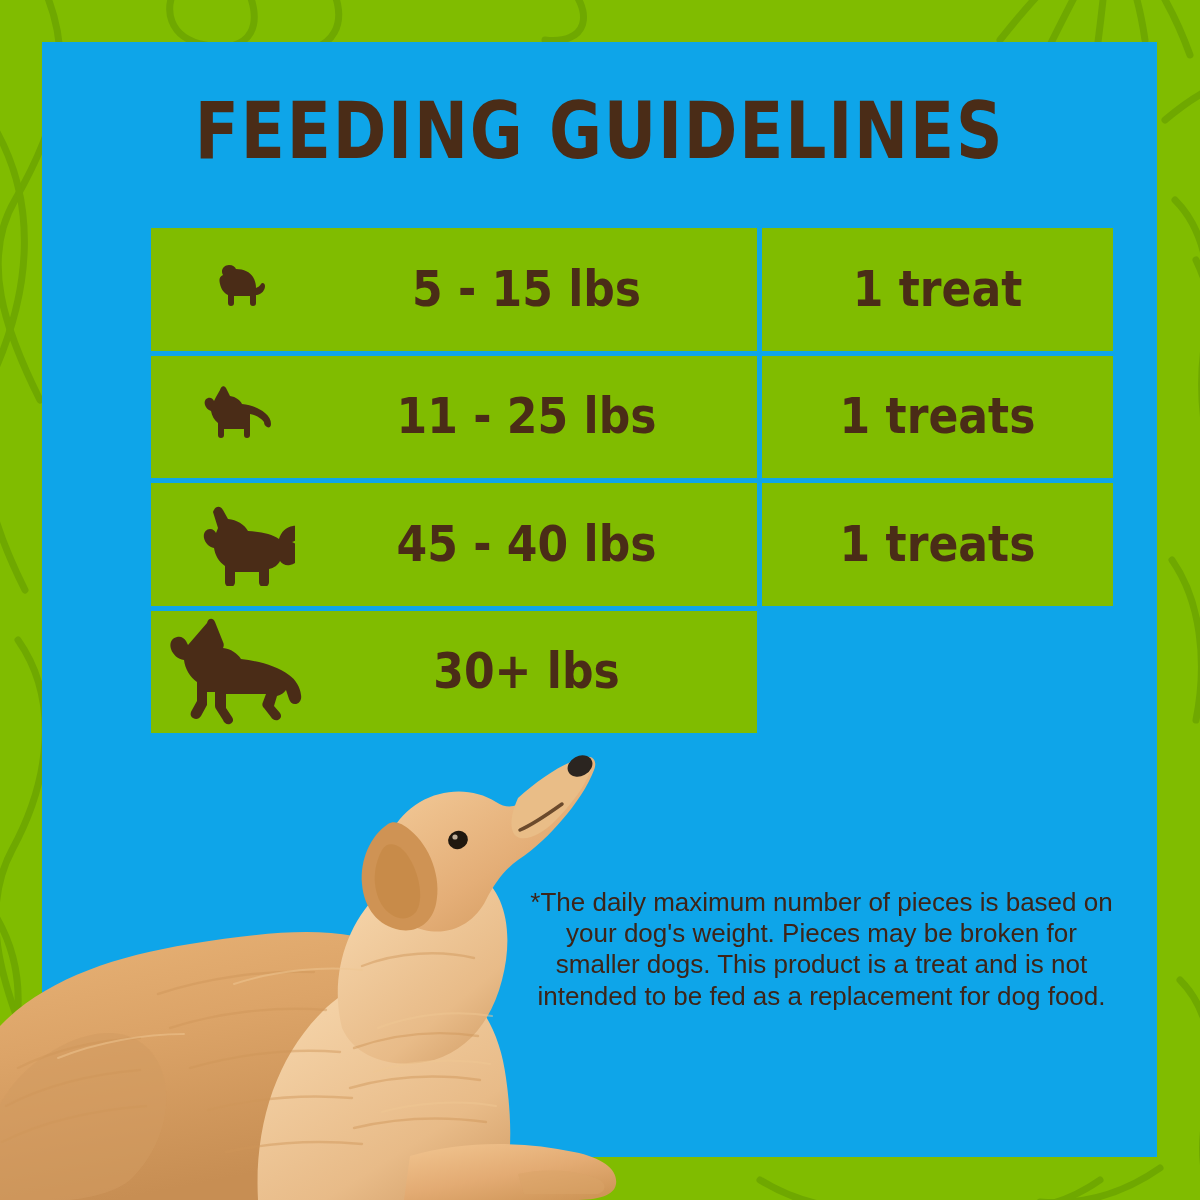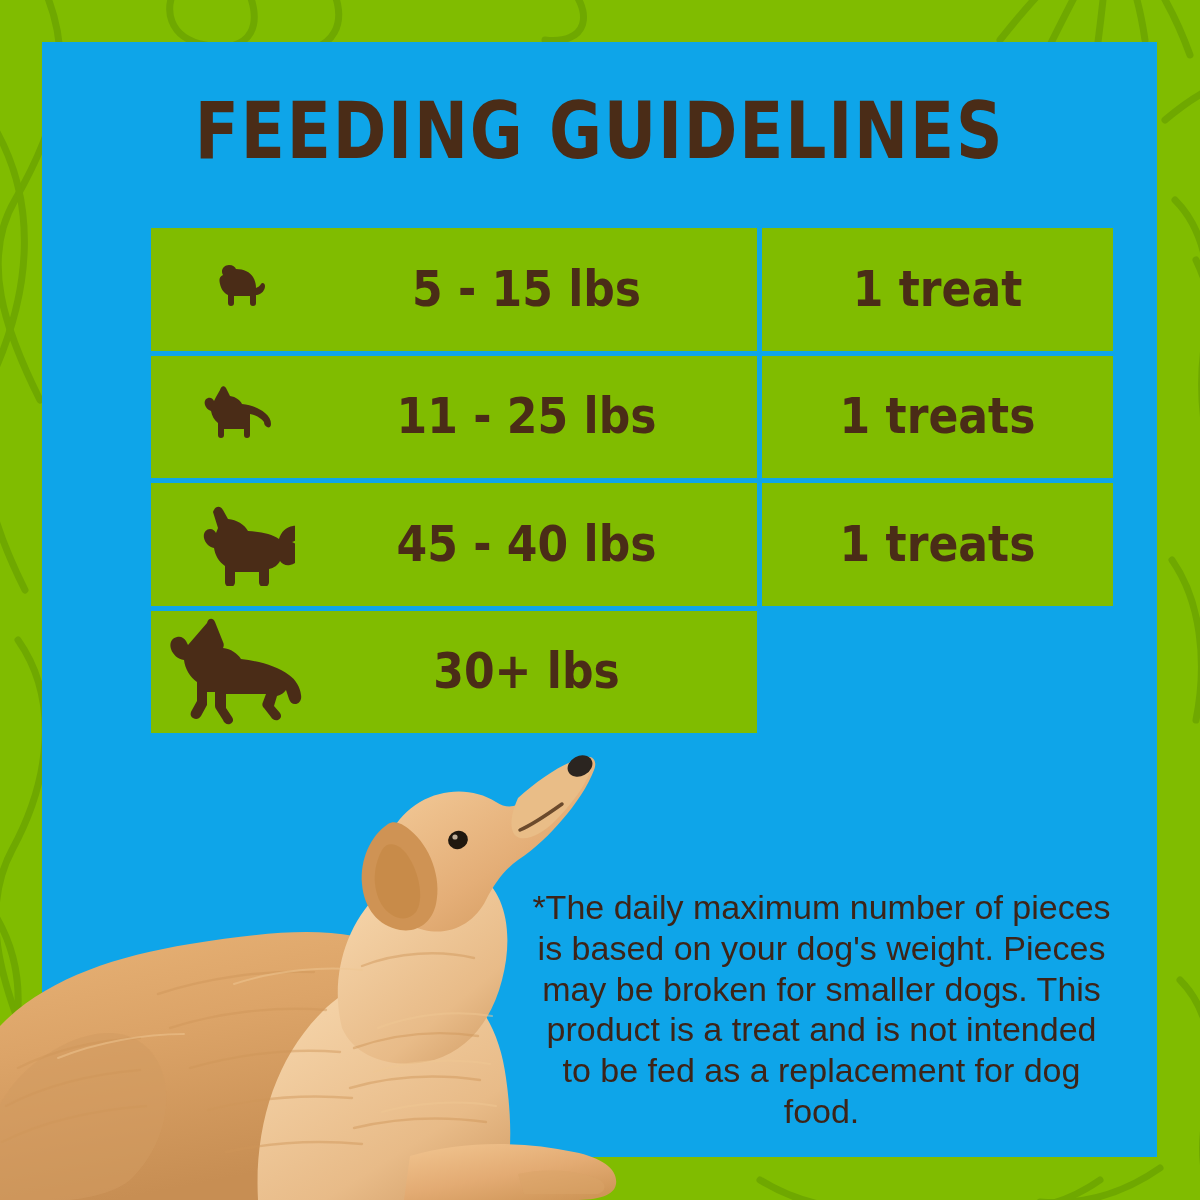--- a/index.html
+++ b/index.html
@@ -100,21 +100,21 @@
   }
 
   
   #disclaimer {
     position:absolute;
     left:487px;     
     top:845px;      
     width:585px;
     text-align:center;
     color:#3d2418;
-    font-size:34px;
+    font-size:26px;
     line-height:1.20;
     font-family:"Liberation Sans", sans-serif;
   }
 
   
   #dog-photo {
     position:absolute;
     left:-42px;     
     top:728px;
     width:660px;

